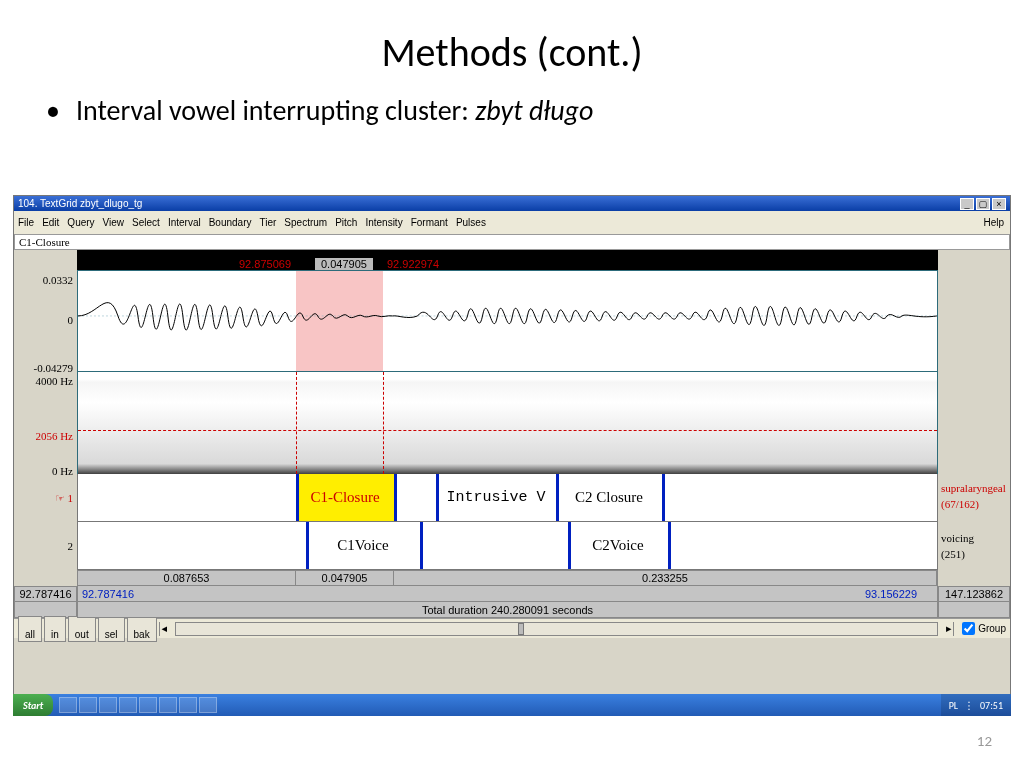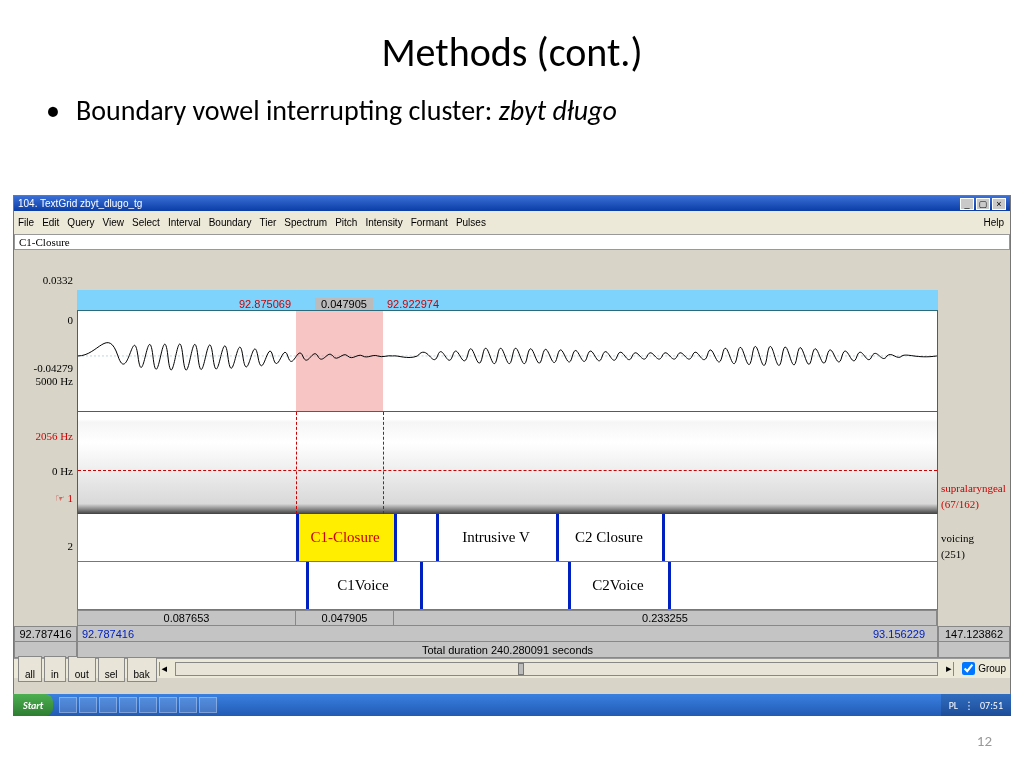--- a/index.html
+++ b/index.html
@@ -11,21 +11,21 @@
   .praat-window { position: absolute; top: 195px; left: 13px; width: 998px; height: 510px; background: #d8d5c8; border: 1px solid #777; font-family: Tahoma, Arial, sans-serif; font-size: 11px; }
   .titlebar { height: 15px; background: linear-gradient(#3a6fd6,#0a3ea6); display: flex; align-items: center; padding: 0 4px; color: #fff; font-size: 10px; justify-content: space-between; }
   .winctrls { display: flex; gap: 2px; }
   .winctrls span { width: 14px; height: 12px; background: #c9c9c9; border: 1px solid #fff; font-size: 9px; display: flex; align-items: center; justify-content: center; color: #000; }
   .menubar { height: 23px; background: #ece9d8; display: flex; align-items: center; padding: 0 4px; gap: 8px; font-size: 10px; color: #000; position: relative; }
   .menubar span { cursor: default; }
   .menubar .help { position: absolute; right: 6px; }
   .label-row { background: #fff; border: 1px solid #999; padding: 1px 4px; font-family: "Times New Roman", serif; font-size: 11px; margin: 0; }
   .main-area { display: flex; }
   .left-axis { width: 63px; background: #d8d5c8; position: relative; }
-  .center-pane { flex: 1; background: #7dd3fc; position: relative; margin-top: 40px; }
+  .center-pane { flex: 1; background: #000000; position: relative; }
   .right-axis { width: 72px; background: #d8d5c8; position: relative; font-family: "Times New Roman", serif; }
   .top-times { height: 20px; display: flex; align-items: flex-end; }
   .top-times .t1 { color: #c00; font-size: 11px; position: absolute; }
   .top-times .t2 { background: #bbb; padding: 0 6px; font-size: 11px; position: absolute; }
   .waveform-box { height: 102px; border: 1px solid #2d6b7a; background: #fff; position: relative; overflow: hidden; }
   .wavesel { position: absolute; left: 218px; width: 87px; top: 0; bottom: 0; background: #f8c5c5; }
   .spectrogram-box { height: 102px; border-left: 1px solid #2d6b7a; border-right: 1px solid #2d6b7a; background: #fff; position: relative; }
   .spec { position: absolute; inset: 0; background:
     linear-gradient(#fff 0%, #fff 7%, rgba(0,0,0,0.05) 10%, #fff 30%, rgba(0,0,0,0.2) 90%, #000 100%);
     opacity: 0.75;
@@ -35,21 +35,21 @@
   .tier { height: 48px; border: 1px solid #777; border-top: none; display: flex; position: relative; background: #fff; font-family: "Times New Roman", serif; font-size: 15px; }
   .tier1-sep { position: absolute; top: 0; bottom: 0; border-left: 3px solid #0020c0; }
   .interval { display: flex; align-items: center; justify-content: center; }
   .yellow { background: #ffee00; }
   .red-text { color: #c00; }
   .axis-label { position: absolute; font-size: 11px; font-family: "Times New Roman", serif; }
   .dur-bar { height: 16px; background: #c4c4c4; display: flex; border: 1px solid #888; font-size: 11px; }
   .dur-bar div { border-right: 1px solid #888; display: flex; align-items: center; justify-content: center; }
   .vis-bar, .tot-bar { height: 16px; background: #c4c4c4; border: 1px solid #888; border-top: none; display: flex; align-items: center; font-size: 11px; position: relative; }
   .vis-bar .vl { position: absolute; left: 4px; color: #0020c0; }
-  .vis-bar .vr { position: absolute; right: 12px; color: #0020c0; margin-left: 44px; }
+  .vis-bar .vr { position: absolute; right: 20px; color: #0020c0; margin-left: 44px; }
   .vis-bar .vc { width: 100%; text-align: center; }
   .outer-row { display: flex; height: 16px; font-size: 11px; }
   .outer-row .edge { width: 63px; background: #c4c4c4; border: 1px solid #888; display: flex; align-items: center; justify-content: center; }
   .bottom-controls { height: 20px; background: #ece9d8; border-top: 1px solid #999; display: flex; align-items: center; padding: 2px 4px; gap: 2px; }
   .bottom-controls button { font-size: 10px; height: 16px; padding: 12px 6px; background: #e8e5d8; border: 1px solid #888; cursor: default; }
   .scrollbar-h { flex: 1; height: 14px; background: #e8e5d8; border: 1px solid #888; margin: 0 4px; position: relative; }
   .scrollbar-h .thumb { position: absolute; left: 45%; width: 6px; top: 0; bottom: 0; background: #bbb; border: 1px solid #777; }
   .group-chk { display: flex; align-items: center; gap: 3px; font-size: 10px; margin-left: 6px; }
   .taskbar { position: absolute; left: 13px; top: 694px; width: 998px; height: 22px; background: linear-gradient(#3a80e0,#225bb5); display: flex; align-items: center; font-size: 10px; color: #fff; }
   .taskbar .start { background: linear-gradient(#4caf50,#2e7d32); height: 100%; display: flex; align-items: center; padding: 0 10px; border-radius: 0 8px 8px 0; font-style: italic; font-weight: bold; }
@@ -57,21 +57,21 @@
   .taskbar .tb-icons span { width: 18px; height: 16px; background: rgba(255,255,255,0.15); border: 1px solid rgba(255,255,255,0.3); }
   .taskbar .tray { margin-left: auto; display: flex; align-items: center; gap: 6px; padding: 0 8px; background: rgba(0,0,0,0.15); height: 100%; }
   .slide-number { position: absolute; right: 32px; bottom: 18px; color: #999; font-size: 15px; }
   svg.wave { position: absolute; inset: 0; }
 </style>
 </head>
 <body>
 
 <div class="slide-title">Methods (cont.)</div>
 <div class="bullet">
-  <span>Boundary vowel interrupting cluster: </span><span class="italic">zbyt długo</span>
+  <span>Interval vowel interrupting cluster: </span><span class="italic">zbyt długo</span>
 </div>
 
 <div class="praat-window">
   <div class="titlebar">
     <span>104. TextGrid zbyt_dlugo_tg</span>
     <div class="winctrls">
       <span>_</span>
       <span>▢</span>
       <span>×</span>
     </div>
@@ -92,21 +92,21 @@
     <span>Pulses</span>
     <span class="help">Help</span>
   </div>
   <div class="label-row">C1-Closure</div>
 
   <div class="main-area">
     <div class="left-axis">
       <div class="axis-label" style="top:24px; right:4px;">0.0332</div>
       <div class="axis-label" style="top:64px; right:4px;">0</div>
       <div class="axis-label" style="top:112px; right:4px;">-0.04279</div>
-      <div class="axis-label" style="top:125px; right:4px;">5000 Hz</div>
+      <div class="axis-label" style="top:125px; right:4px;">4000 Hz</div>
       <div class="axis-label" style="top:180px; right:4px; color:#c00;">2056 Hz</div>
       <div class="axis-label" style="top:215px; right:4px;">0 Hz</div>
       <div class="axis-label" style="top:242px; right:4px; color:#c00;">☞ 1</div>
       <div class="axis-label" style="top:290px; right:4px;">2</div>
     </div>
 
     <div class="center-pane">
       <div class="top-times">
         <span class="t1" style="left:162px;">92.875069</span>
         <span class="t2" style="left:238px;">0.047905</span>
@@ -144,21 +144,21 @@
 
       <div class="tier">
         <div class="tier1-sep" style="left:218px;"></div>
         <div class="tier1-sep" style="left:316px;"></div>
         <div class="tier1-sep" style="left:358px;"></div>
         <div class="tier1-sep" style="left:478px;"></div>
         <div class="tier1-sep" style="left:584px;"></div>
         <div class="interval" style="width:218px;"></div>
         <div class="interval yellow red-text" style="width:98px;">C1-Closure</div>
         <div class="interval" style="width:42px;"></div>
-        <div class="interval" style="width:120px;">Intrusive V</div>
+        <div class="interval" style="width:120px;font-family:Liberation Mono, monospace;">Intrusive V</div>
         <div class="interval" style="width:106px;">C2 Closure</div>
         <div class="interval" style="flex:1;"></div>
       </div>
 
       <div class="tier">
         <div class="tier1-sep" style="left:228px;"></div>
         <div class="tier1-sep" style="left:342px;"></div>
         <div class="tier1-sep" style="left:490px;"></div>
         <div class="tier1-sep" style="left:590px;"></div>
         <div class="interval" style="width:228px;"></div>

